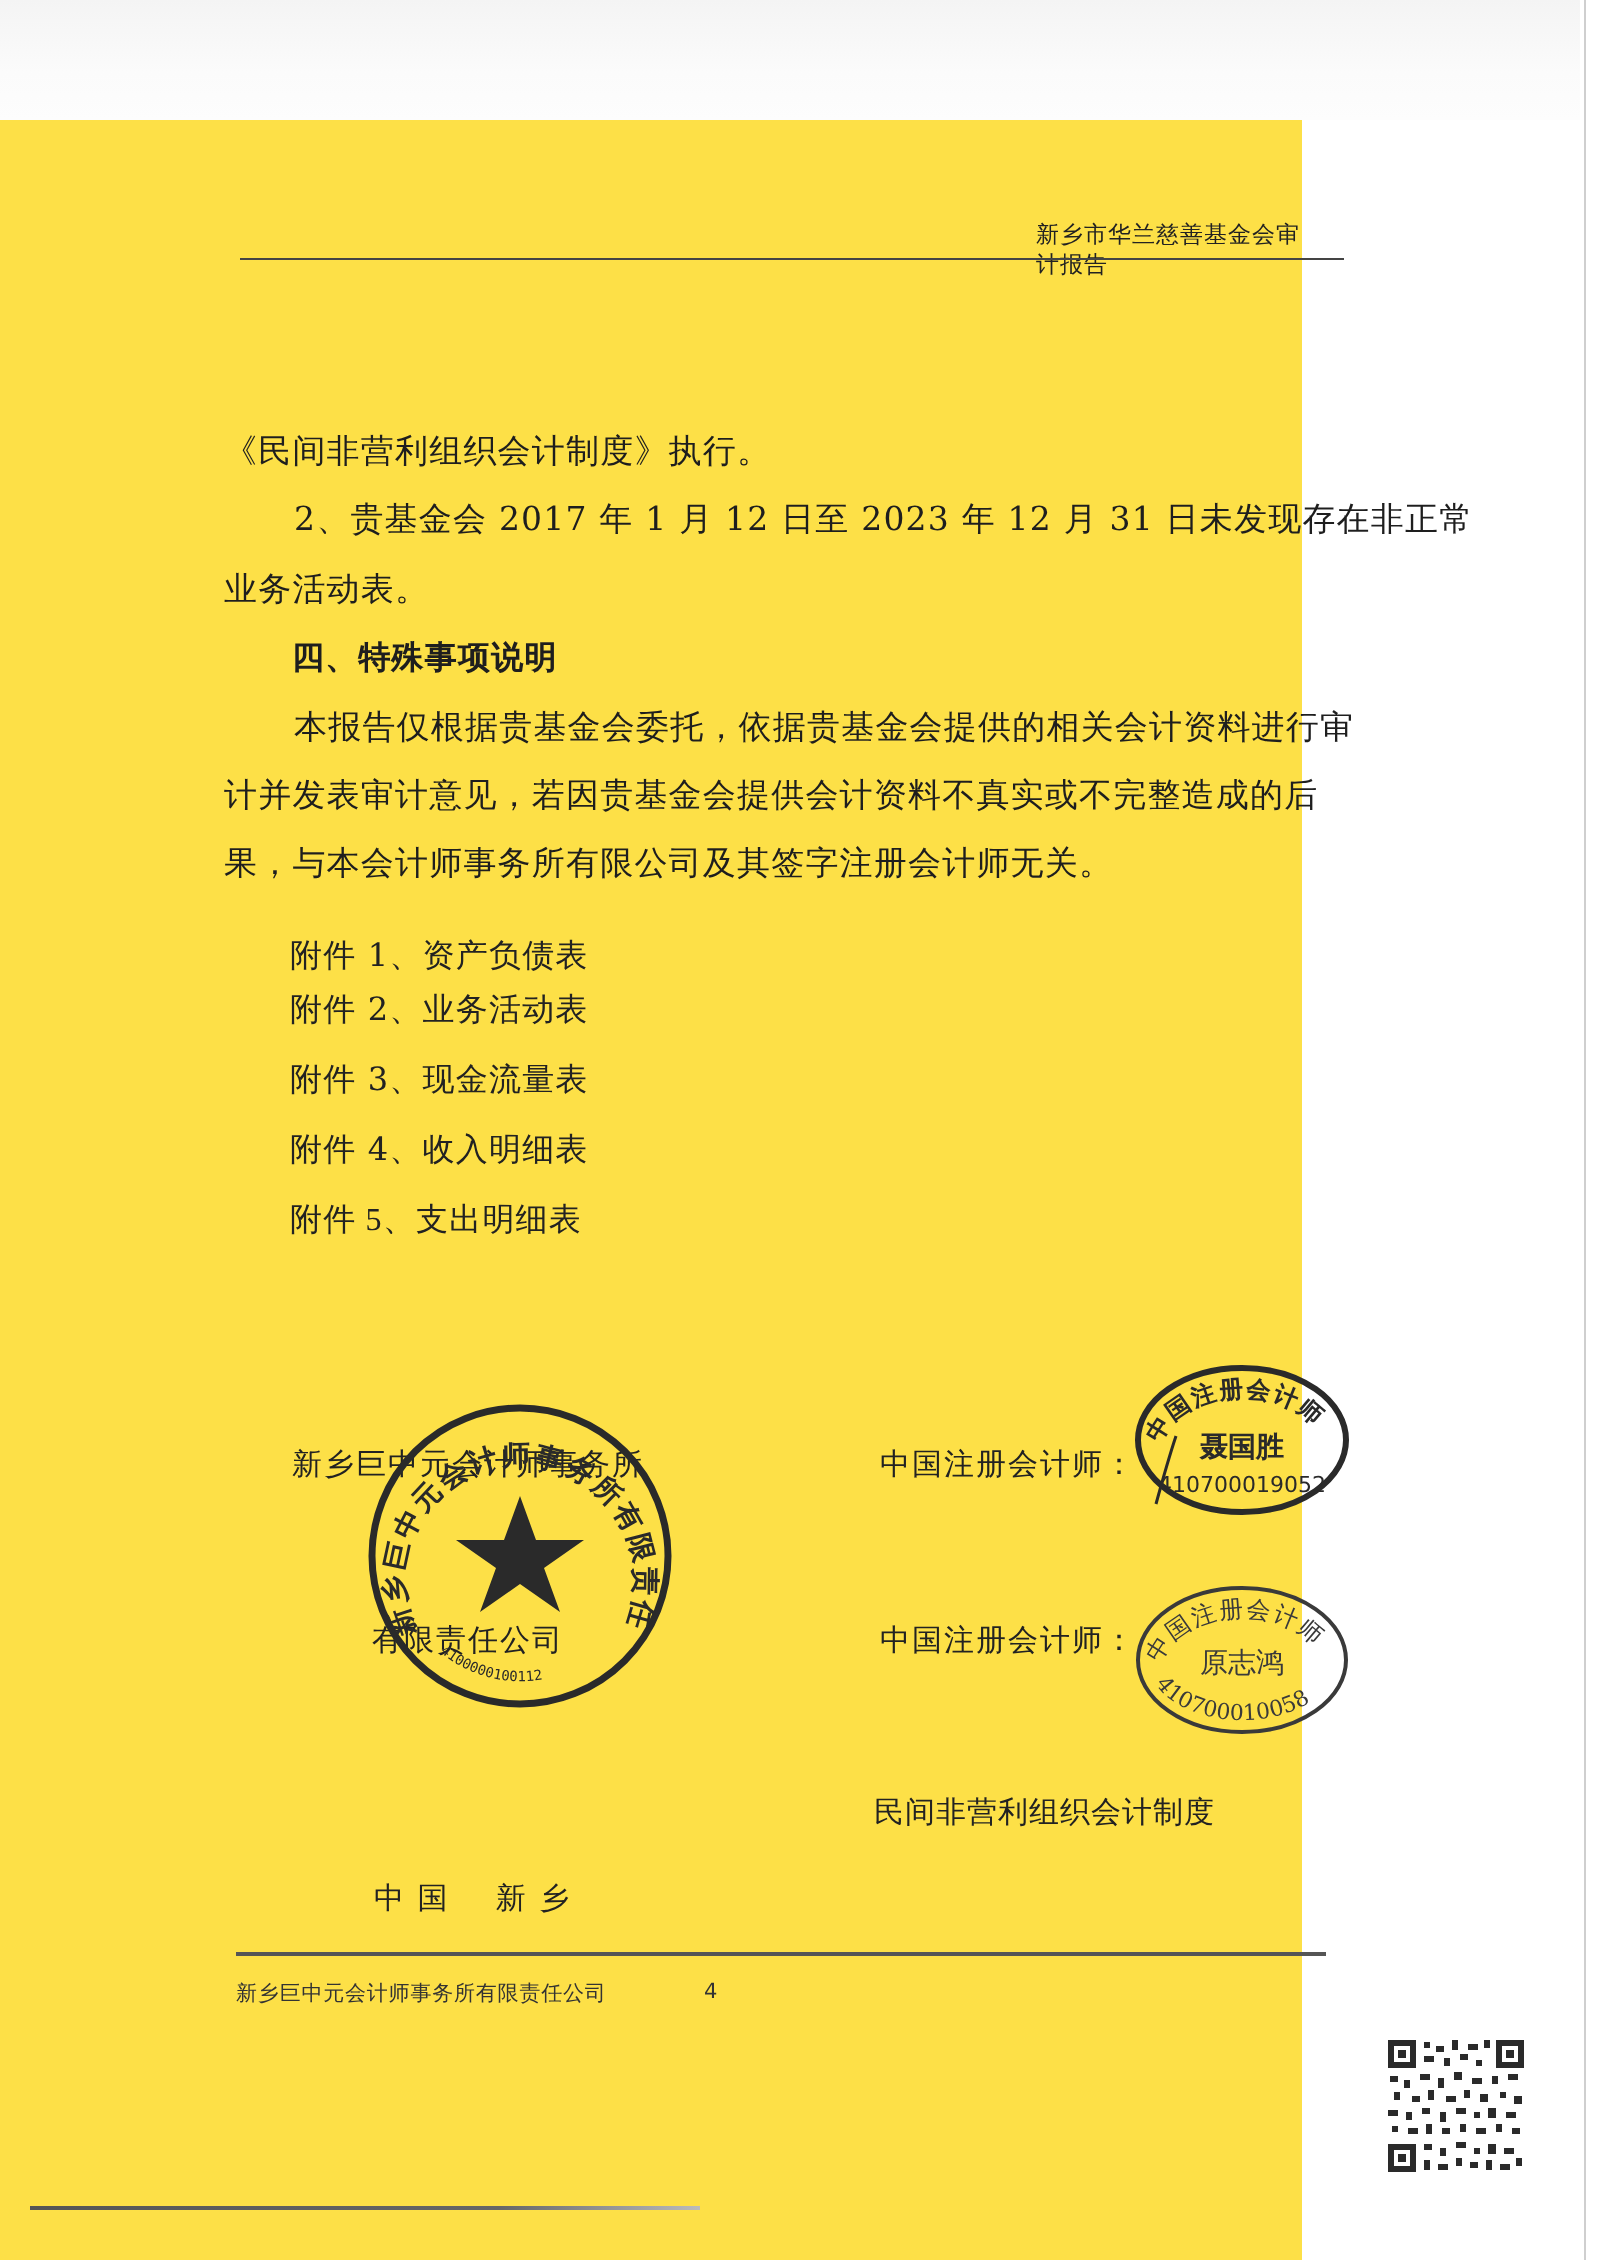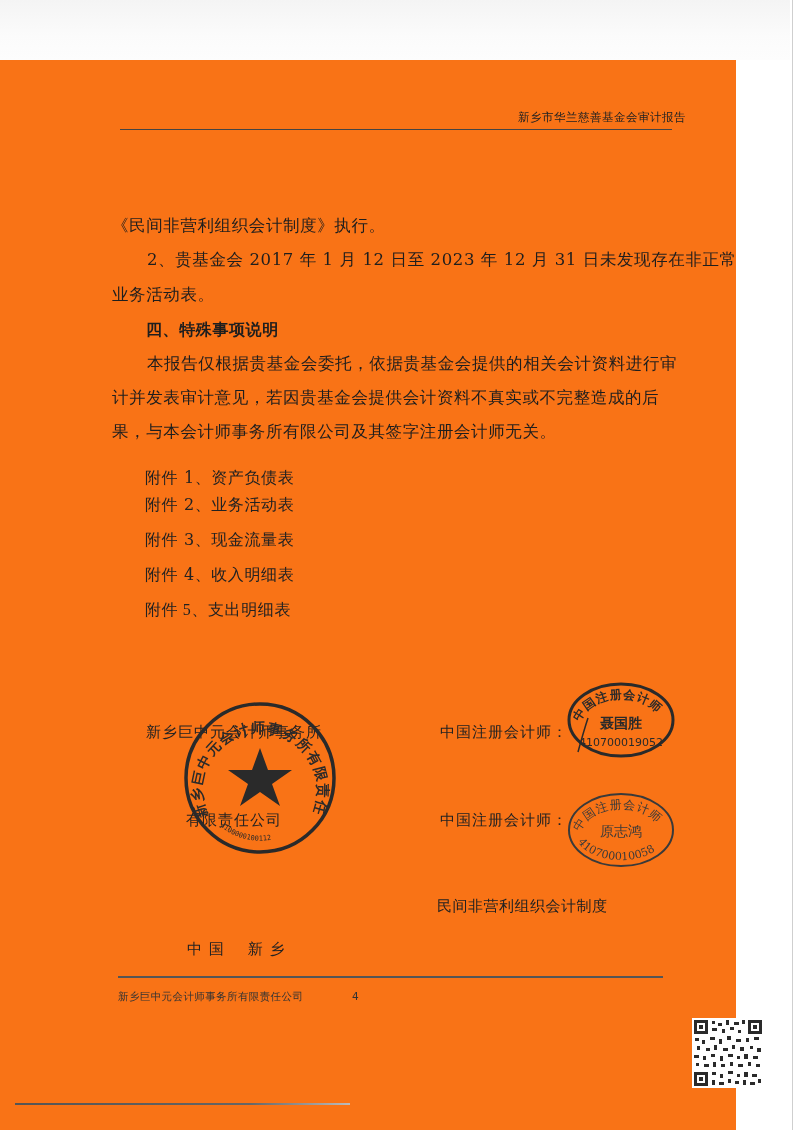--- a/index.html
+++ b/index.html
@@ -1,19 +1,19 @@
 <!DOCTYPE html>
 <html><head>
   <meta charset="utf-8">
   <style>
     * { margin: 0; padding: 0; box-sizing: border-box; }
     html, body { width: 800px; height: 1130px; background: #ffffff; overflow: hidden; }
     body { position: relative; font-family: "DejaVu Serif", "Liberation Serif", serif; color: #1a1a1a; }
 
-    .page { position: absolute; left: 0; top: 0; width: 736px; height: 1130px; background: #f97316; }
+    .page { position: absolute; left: 0; top: 0; width: 651px; height: 1130px; background: #fde047; }
     .right-edge { position: absolute; left: 792px; top: 0; width: 1px; height: 1130px; background: #cfcfcf; }
     .top-shade { position: absolute; left: 0; top: 0; width: 790px; height: 60px;
       background: linear-gradient(#f4f4f4, #fbfbfb 60%, #fdfdfd); }
 
     .header-title { position: absolute; left: 518px; top: 110px; font-family: "DejaVu Sans", "Liberation Sans", sans-serif;
       font-size: 11.5px; color: #222; letter-spacing: 0.5px; }
     .header-rule { position: absolute; left: 120px; top: 129px; width: 552px; height: 1px; background: #444; }
 
     .para { position: absolute; font-size: 16.5px; line-height: 1; color: #1e1e1e; white-space: nowrap; letter-spacing: 0.6px; }
     .heading { font-family: Liberation Sans, sans-serif; font-weight: bold; font-size: 16px; text-align: center; }

